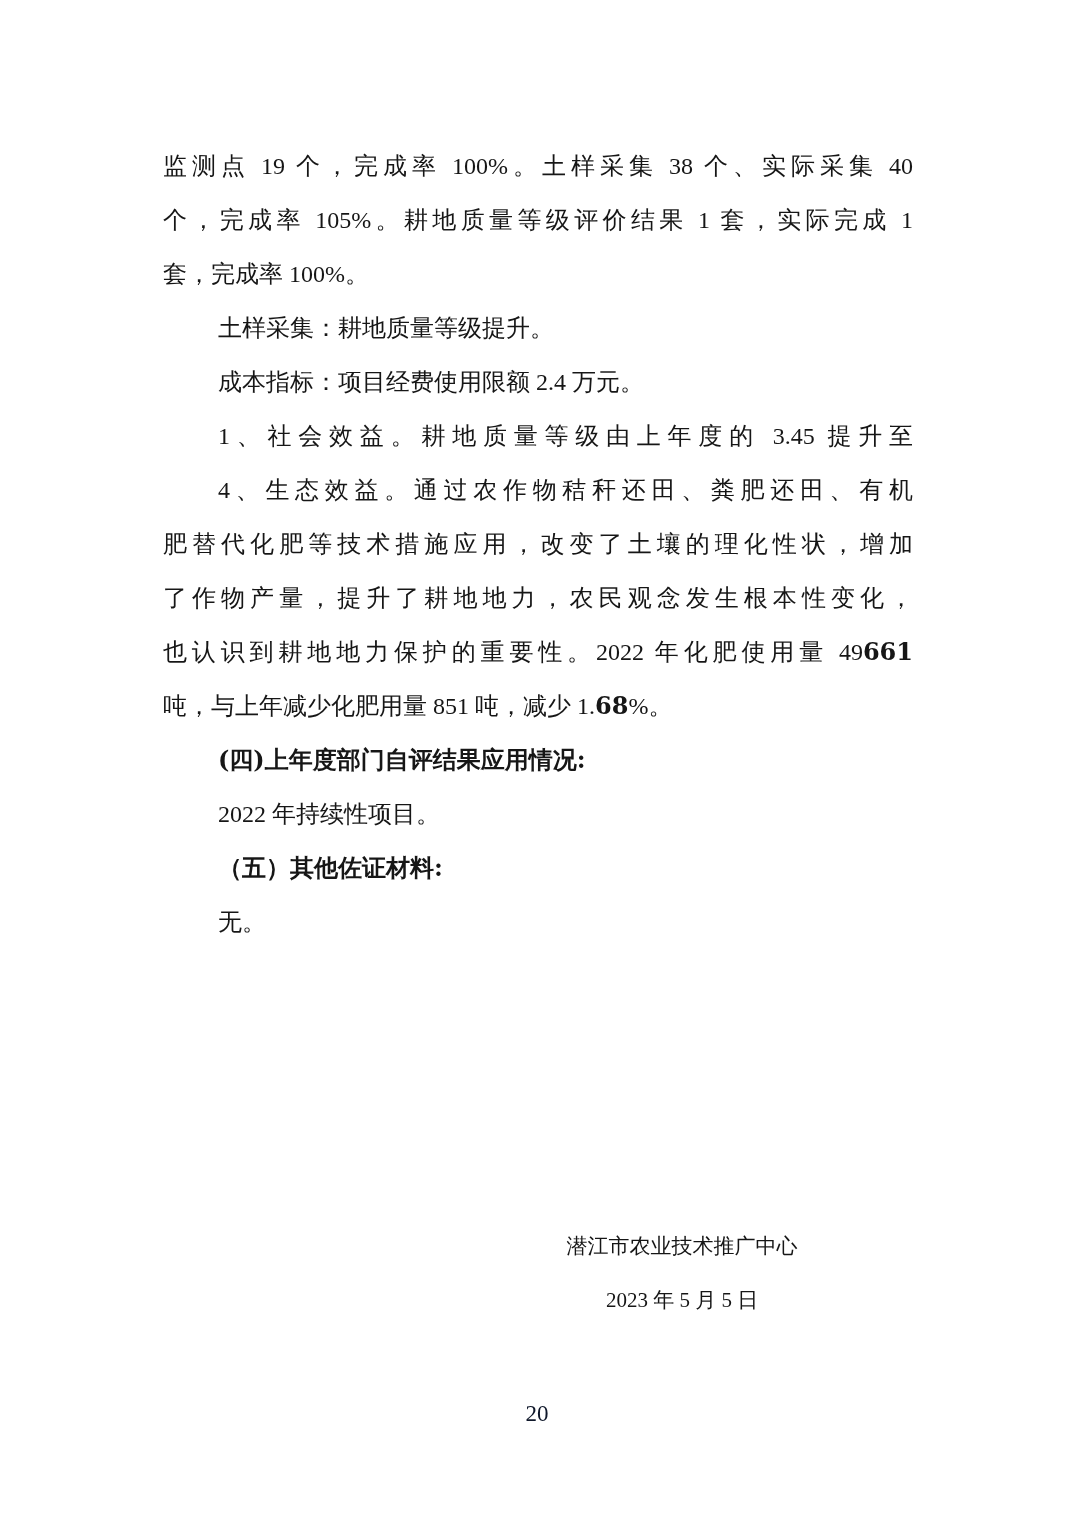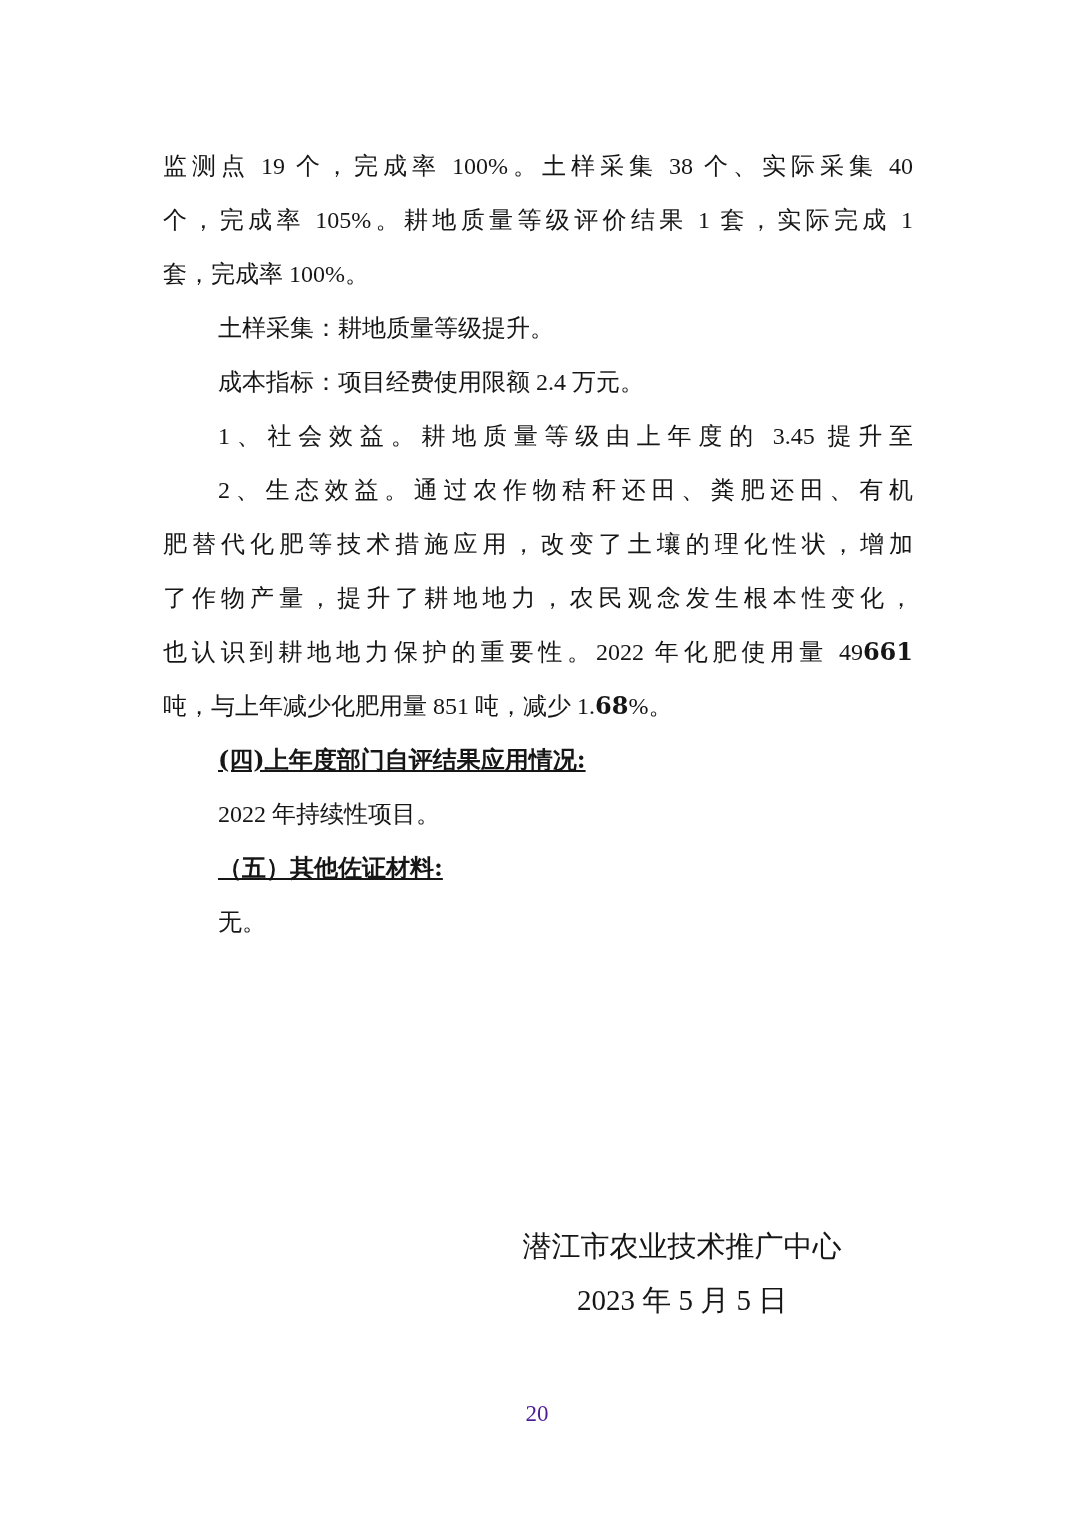--- a/index.html
+++ b/index.html
@@ -22,63 +22,63 @@
     font-size: 24px;
     line-height: 54px;
   }
   .doc-body p.line {
     margin: 0;
     height: 54px;
     text-align: left;
     white-space: normal;
   }
   .doc-body p.indent { text-indent: 55px; }
-  .doc-body p.bold { font-weight: 700; text-decoration: underline; }
+  .doc-body p.bold { font-weight: 700; }
   .doc-body p.just {
     text-align: justify;
     text-align-last: justify;
   }
   .seg-bold {
     font-weight: 700;
     font-family: "DejaVu Serif", "Liberation Serif", serif;
   }
   .signature-block {
     position: absolute;
     top: 1219px;
     left: 290px;
     width: 784px;
     text-align: center;
-    font-size: 29px;
+    font-size: 21px;
     line-height: 54px;
   }
   .signature-block .sig-line { margin: 0; }
   .page-footer {
     position: absolute;
     top: 1399px;
     left: 0;
     width: 100%;
     text-align: center;
     font-size: 23px;
     line-height: 30px;
-    color: #4c1d95;
+    color: #0f172a;
   }
 </style>
 </head>
 <body>
 
 <div class="page">
 
   <div class="doc-body">
       <p class="line just"><span class="seg">监测点 19 个，完成率 100%。土样采集 38 个、实际采集 40</span></p>
       <p class="line just"><span class="seg">个，完成率 105%。耕地质量等级评价结果 1 套，实际完成 1</span></p>
       <p class="line"><span class="seg">套，完成率 100%。</span></p>
       <p class="line indent"><span class="seg">土样采集：耕地质量等级提升。</span></p>
       <p class="line indent"><span class="seg">成本指标：项目经费使用限额 2.4 万元。</span></p>
       <p class="line indent just"><span class="seg">1、社会效益。耕地质量等级由上年度的 3.45 提升至</span></p>
-      <p class="line indent just"><span class="seg">2、生态效益。通过农作物秸秆还田、粪肥还田、有机</span></p>
+      <p class="line indent just"><span class="seg">4、生态效益。通过农作物秸秆还田、粪肥还田、有机</span></p>
       <p class="line just"><span class="seg">肥替代化肥等技术措施应用，改变了土壤的理化性状，增加</span></p>
       <p class="line just"><span class="seg">了作物产量，提升了耕地地力，农民观念发生根本性变化，</span></p>
       <p class="line just"><span class="seg">也认识到耕地地力保护的重要性。2022 年化肥使用量 49</span><span class="seg seg-bold">661</span></p>
       <p class="line"><span class="seg">吨，与上年减少化肥用量 851 吨，减少 1.</span><span class="seg seg-bold">68</span><span class="seg">%。</span></p>
       <p class="line indent bold"><span class="seg seg-bold">(四)上年度部门自评结果应用情况:</span></p>
       <p class="line indent"><span class="seg">2022 年持续性项目。</span></p>
       <p class="line indent bold"><span class="seg seg-bold">（五）其他佐证材料:</span></p>
       <p class="line indent"><span class="seg">无。</span></p>
     </div>
 

